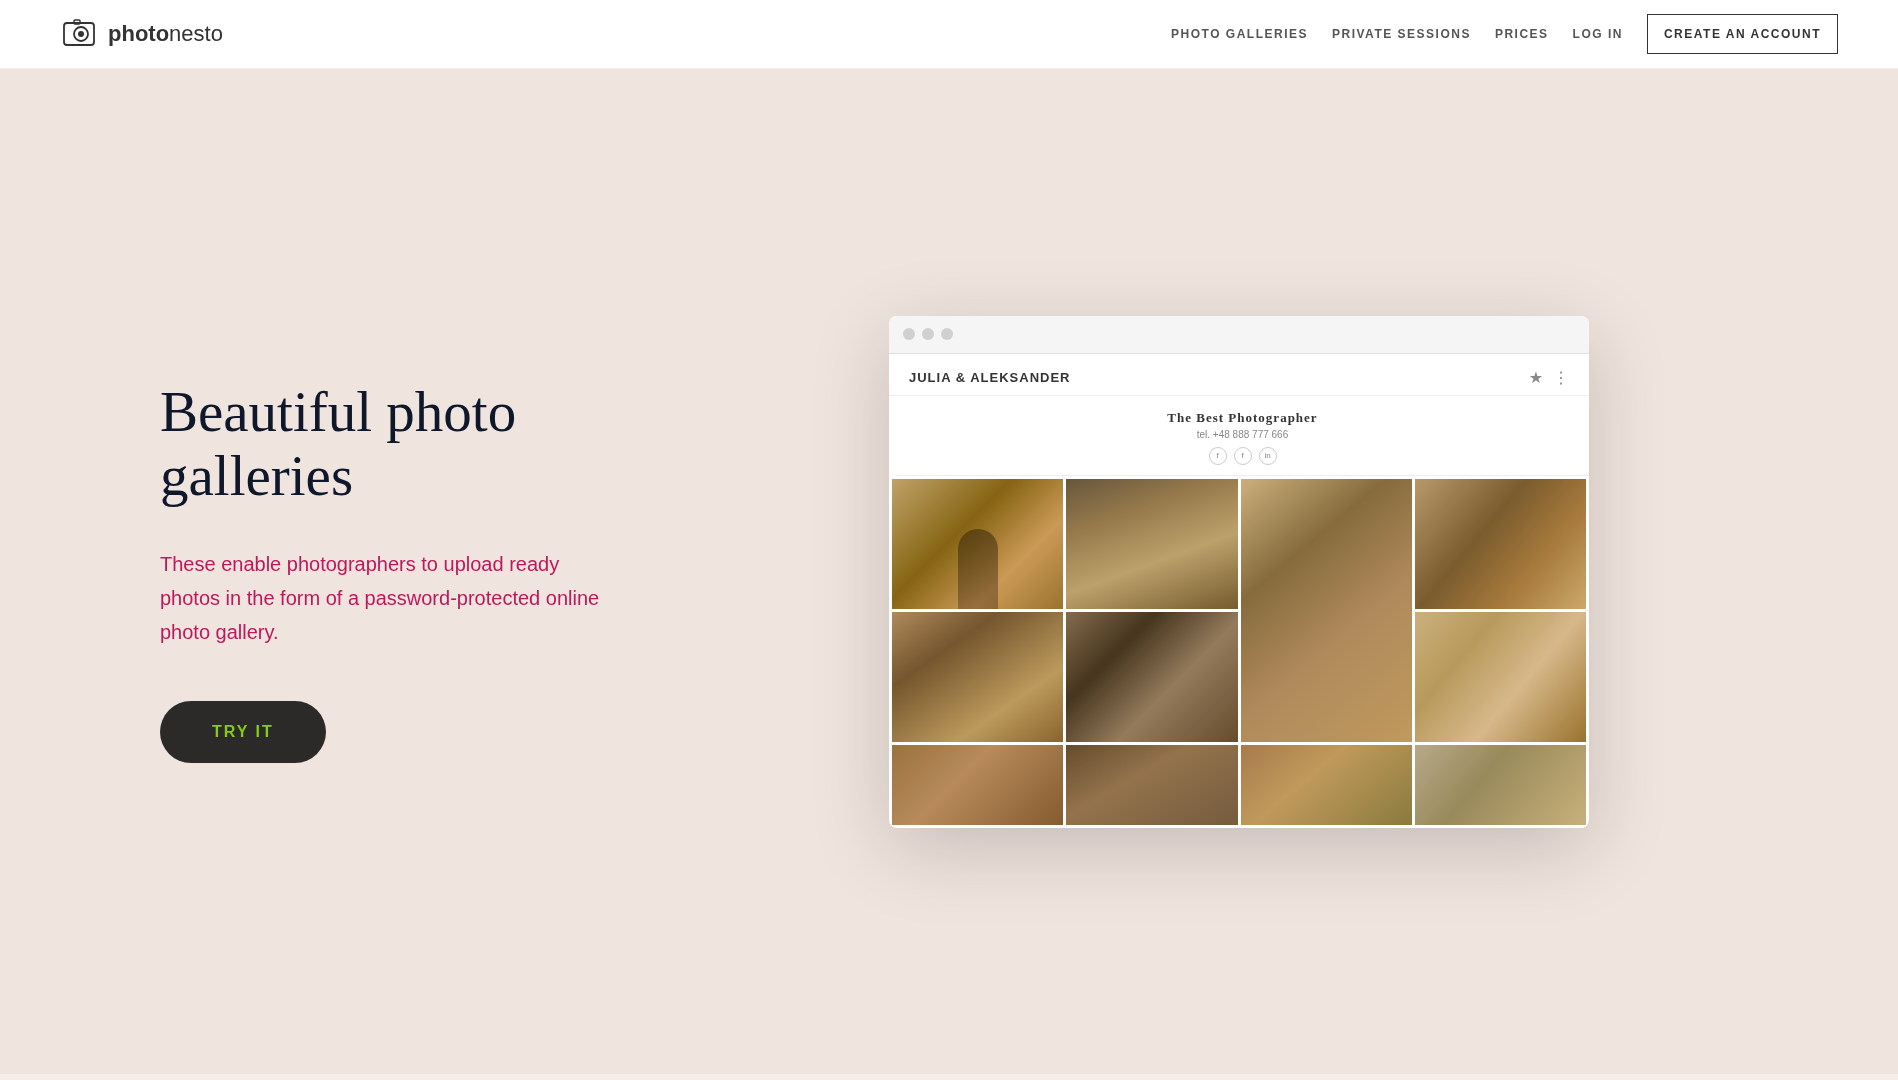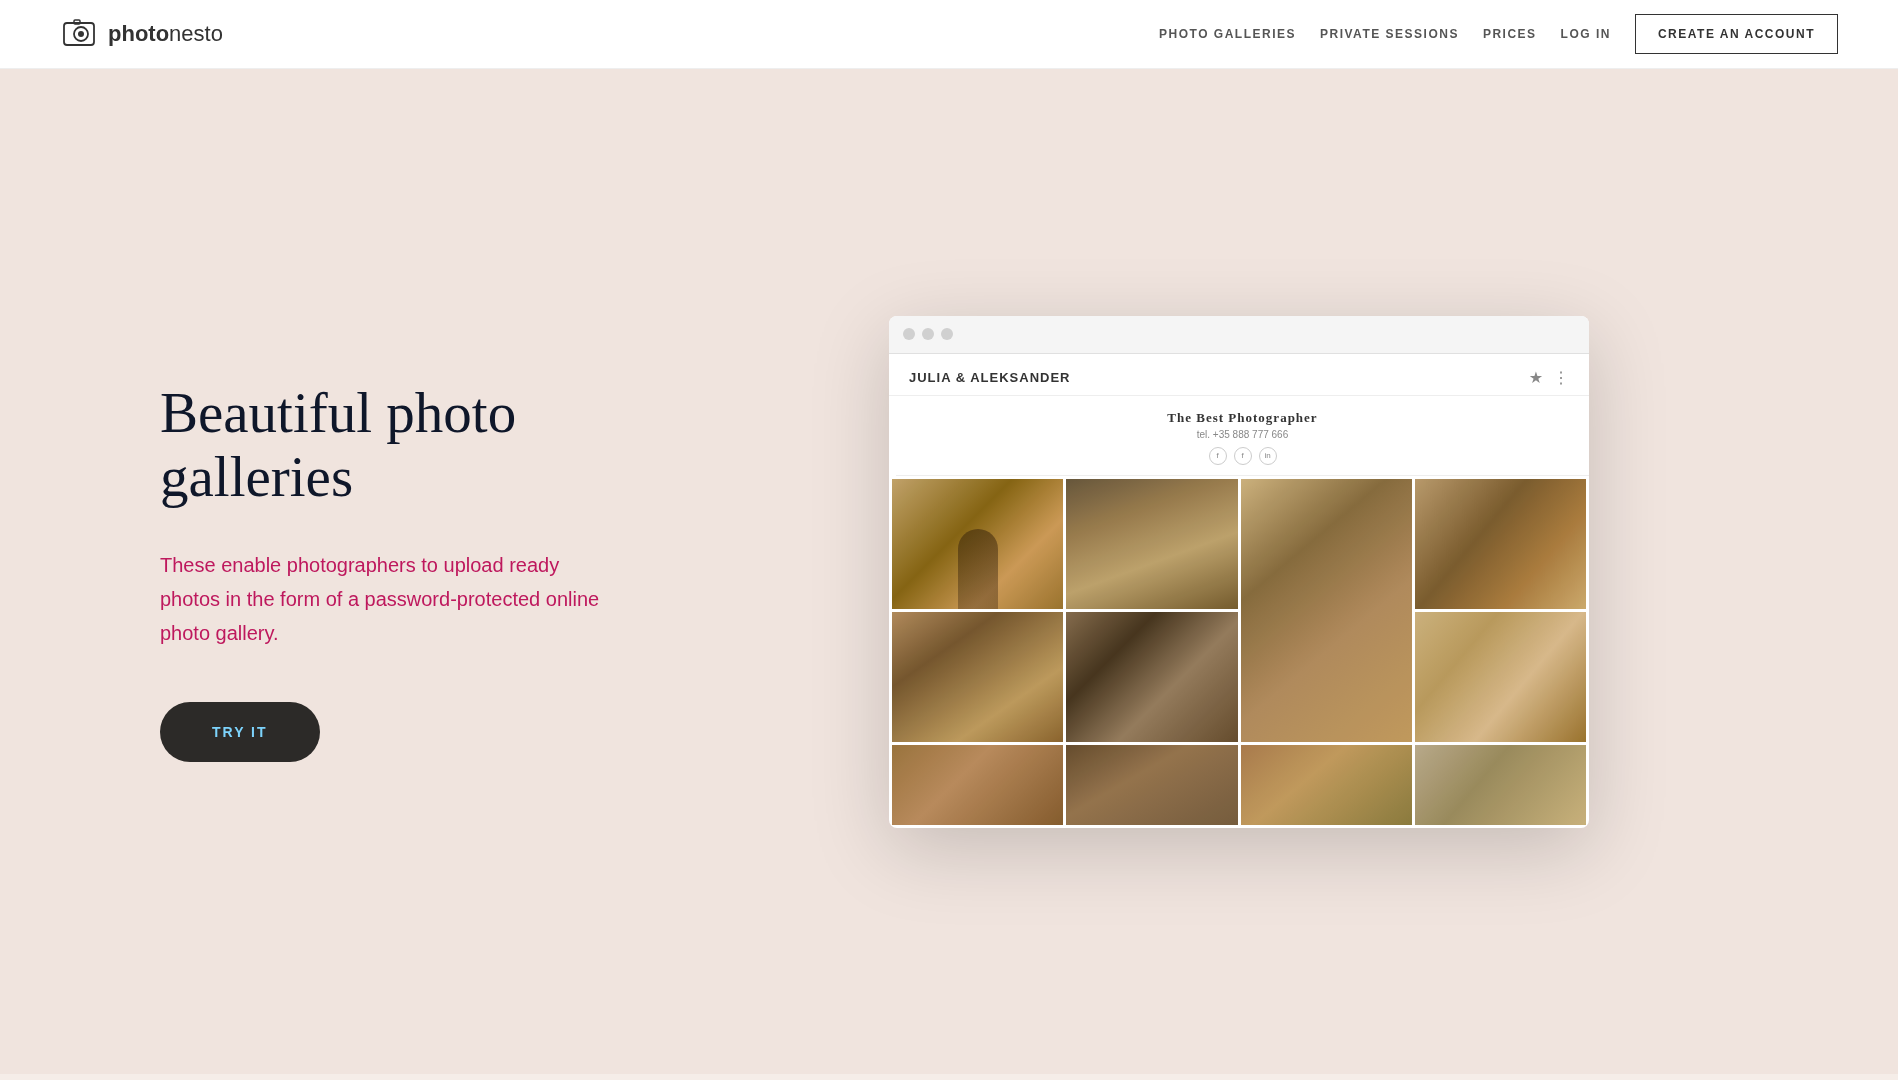--- a/index.html
+++ b/index.html
@@ -63,21 +63,21 @@
     }
 
     .btn-create {
       font-family: 'Arial', sans-serif;
       font-size: 12px;
       font-weight: 600;
       letter-spacing: 1.5px;
       text-transform: uppercase;
       color: #333;
       border: 1.5px solid #333;
-      padding: 12px 22px;
+      padding: 12px 16px;
       background: transparent;
       cursor: pointer;
     }
 
     
     .hero {
       background: #f0e4de;
       min-height: 1005px;
       display: flex;
       align-items: center;
@@ -104,23 +104,23 @@
       font-family: 'Arial', sans-serif;
       font-size: 20px;
       color: #be185d;
       line-height: 1.7;
       margin-bottom: 52px;
       max-width: 440px;
     }
 
     .btn-try {
       background: #2c2a28;
-      color: #7dd3fc;
-      font-family: 'Arial', sans-serif;
-      font-size: 14px;
+      color: #84cc16;
+      font-family: 'Arial', sans-serif;
+      font-size: 16px;
       font-weight: 600;
       letter-spacing: 2px;
       text-transform: uppercase;
       border: none;
       border-radius: 50px;
       padding: 22px 52px;
       cursor: pointer;
     }
 
     
@@ -312,21 +312,21 @@
       <div class="mockup-header">
         <span class="gallery-title">JULIA &amp; ALEKSANDER</span>
         <div class="header-actions">
           <span>★</span>
           <span>⋮</span>
         </div>
       </div>
 
       <div class="mockup-photographer">
         <div class="photographer-name">The Best Photographer</div>
-        <div class="photographer-tel">tel. +35 888 777 666</div>
+        <div class="photographer-tel">tel. +48 888 777 666</div>
         <div class="social-icons">
           <div class="social-icon">f</div>
           <div class="social-icon">f</div>
           <div class="social-icon">in</div>
         </div>
       </div>
 
       <div class="photo-grid">
         <div class="photo-cell p1"></div>
         <div class="photo-cell p2"></div>

